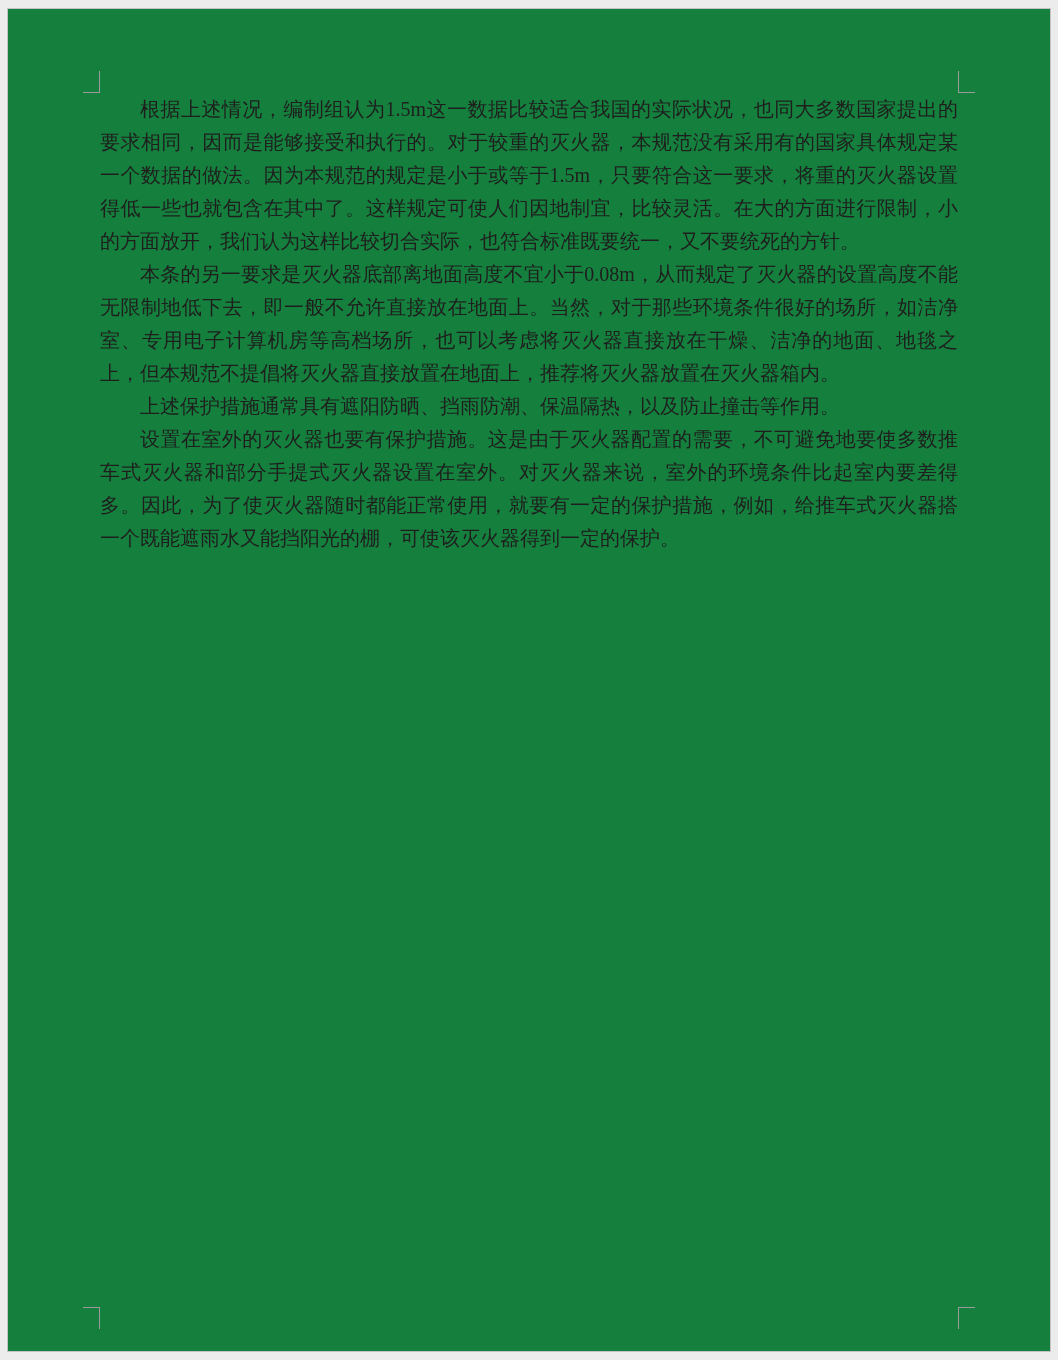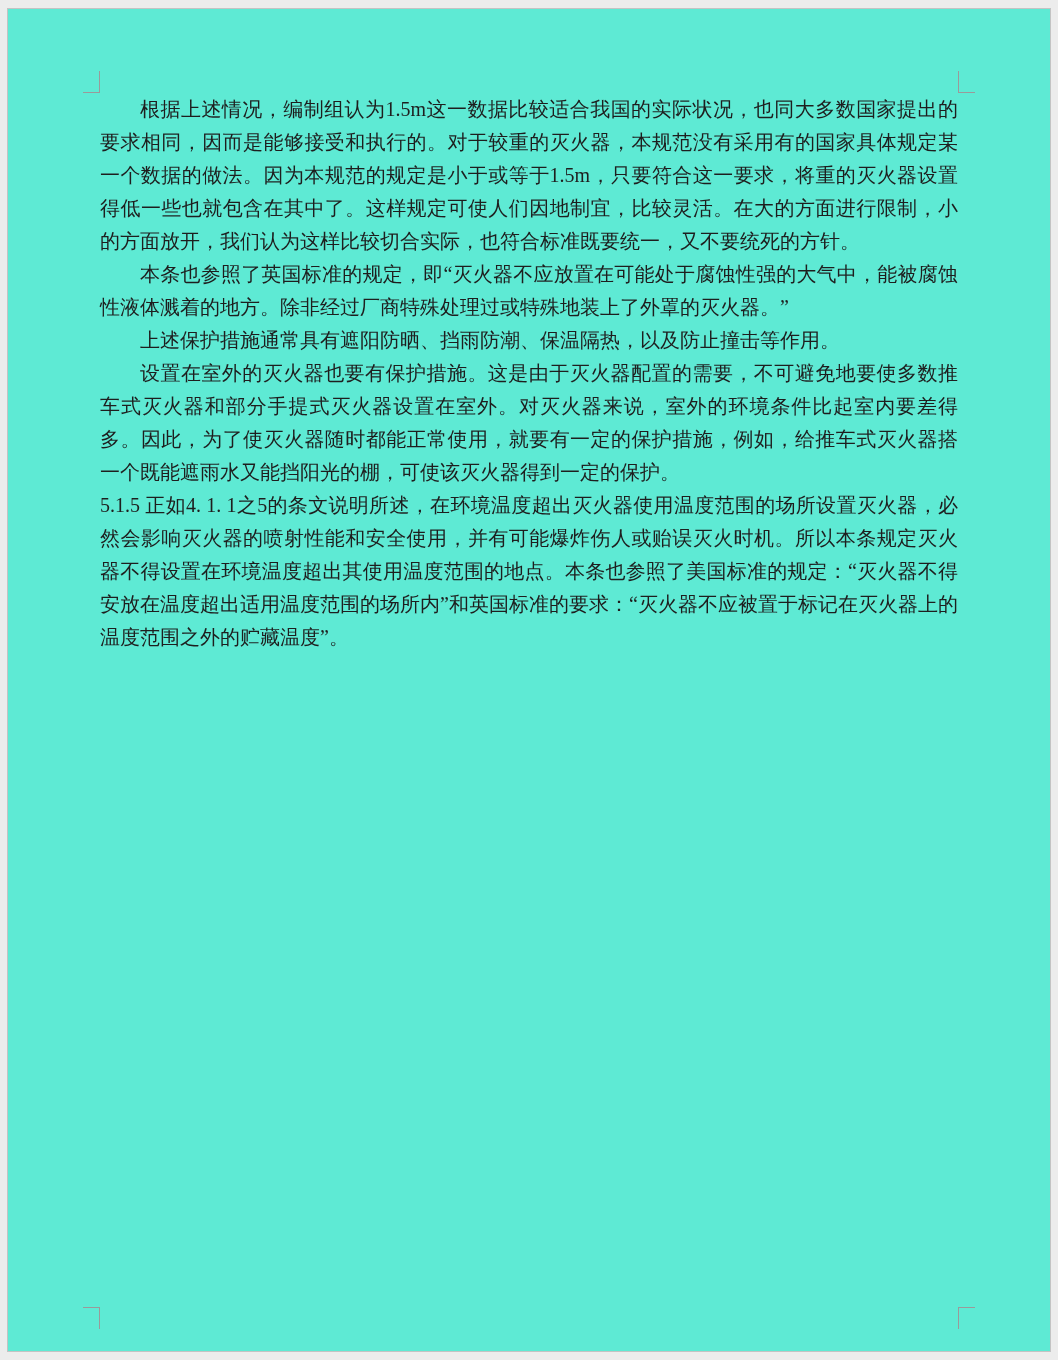--- a/index.html
+++ b/index.html
@@ -6,21 +6,21 @@
   html, body { margin: 0; padding: 0; }
   body {
     background: #ececec;
     font-family: "Liberation Serif", "DejaVu Serif", serif;
   }
   .page {
     position: relative;
     width: 1044px;
     height: 1344px;
     margin: 8px auto;
-    background: #5eead4;
+    background: #15803d;
     border: 1px solid #c3c3c3;
   }
   
   .crop {
     position: absolute;
     width: 17px;
     height: 22px;
   }
   .crop.tl { left: 75px; top: 62px;  border-right: 1px solid #9a9a9a; border-bottom: 1px solid #9a9a9a; }
   .crop.tr { right: 75px; top: 62px; border-left: 1px solid #9a9a9a;  border-bottom: 1px solid #9a9a9a; }
@@ -44,18 +44,17 @@
 <body>
 
 <div class="page">
   <div class="crop tl"></div>
   <div class="crop tr"></div>
   <div class="crop bl"></div>
   <div class="crop br"></div>
 
   <div class="content">
     <p class="para indent">根据上述情况，编制组认为1.5m这一数据比较适合我国的实际状况，也同大多数国家提出的要求相同，因而是能够接受和执行的。对于较重的灭火器，本规范没有采用有的国家具体规定某一个数据的做法。因为本规范的规定是小于或等于1.5m，只要符合这一要求，将重的灭火器设置得低一些也就包含在其中了。这样规定可使人们因地制宜，比较灵活。在大的方面进行限制，小的方面放开，我们认为这样比较切合实际，也符合标准既要统一，又不要统死的方针。</p>
-    <p class="para indent">本条也参照了英国标准的规定，即“灭火器不应放置在可能处于腐蚀性强的大气中，能被腐蚀性液体溅着的地方。除非经过厂商特殊处理过或特殊地装上了外罩的灭火器。”</p>
+    <p class="para indent">本条的另一要求是灭火器底部离地面高度不宜小于0.08m，从而规定了灭火器的设置高度不能无限制地低下去，即一般不允许直接放在地面上。当然，对于那些环境条件很好的场所，如洁净室、专用电子计算机房等高档场所，也可以考虑将灭火器直接放在干燥、洁净的地面、地毯之上，但本规范不提倡将灭火器直接放置在地面上，推荐将灭火器放置在灭火器箱内。</p>
     <p class="para indent">上述保护措施通常具有遮阳防晒、挡雨防潮、保温隔热，以及防止撞击等作用。</p>
     <p class="para indent">设置在室外的灭火器也要有保护措施。这是由于灭火器配置的需要，不可避免地要使多数推车式灭火器和部分手提式灭火器设置在室外。对灭火器来说，室外的环境条件比起室内要差得多。因此，为了使灭火器随时都能正常使用，就要有一定的保护措施，例如，给推车式灭火器搭一个既能遮雨水又能挡阳光的棚，可使该灭火器得到一定的保护。</p>
-    <p class="para">5.1.5 正如4. 1. 1之5的条文说明所述，在环境温度超出灭火器使用温度范围的场所设置灭火器，必然会影响灭火器的喷射性能和安全使用，并有可能爆炸伤人或贻误灭火时机。所以本条规定灭火器不得设置在环境温度超出其使用温度范围的地点。本条也参照了美国标准的规定：“灭火器不得安放在温度超出适用温度范围的场所内”和英国标准的要求：“灭火器不应被置于标记在灭火器上的温度范围之外的贮藏温度”。</p>
   </div>
 </div>
 
 </body></html>

